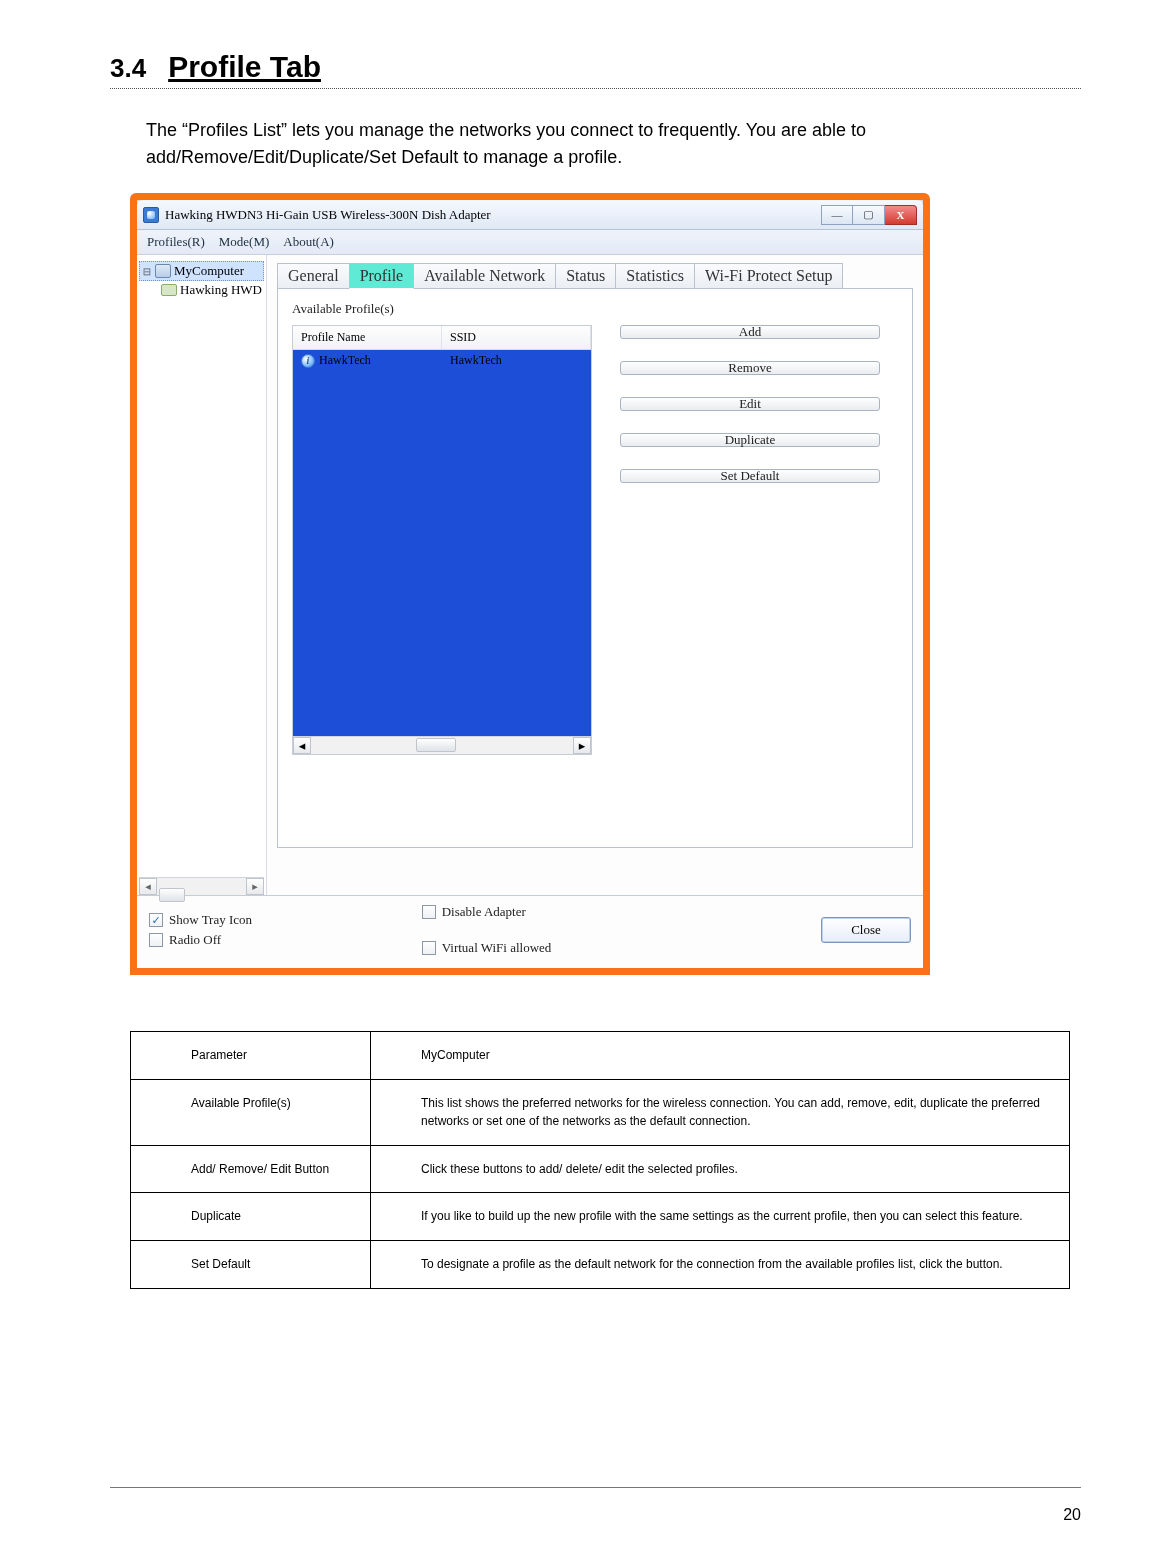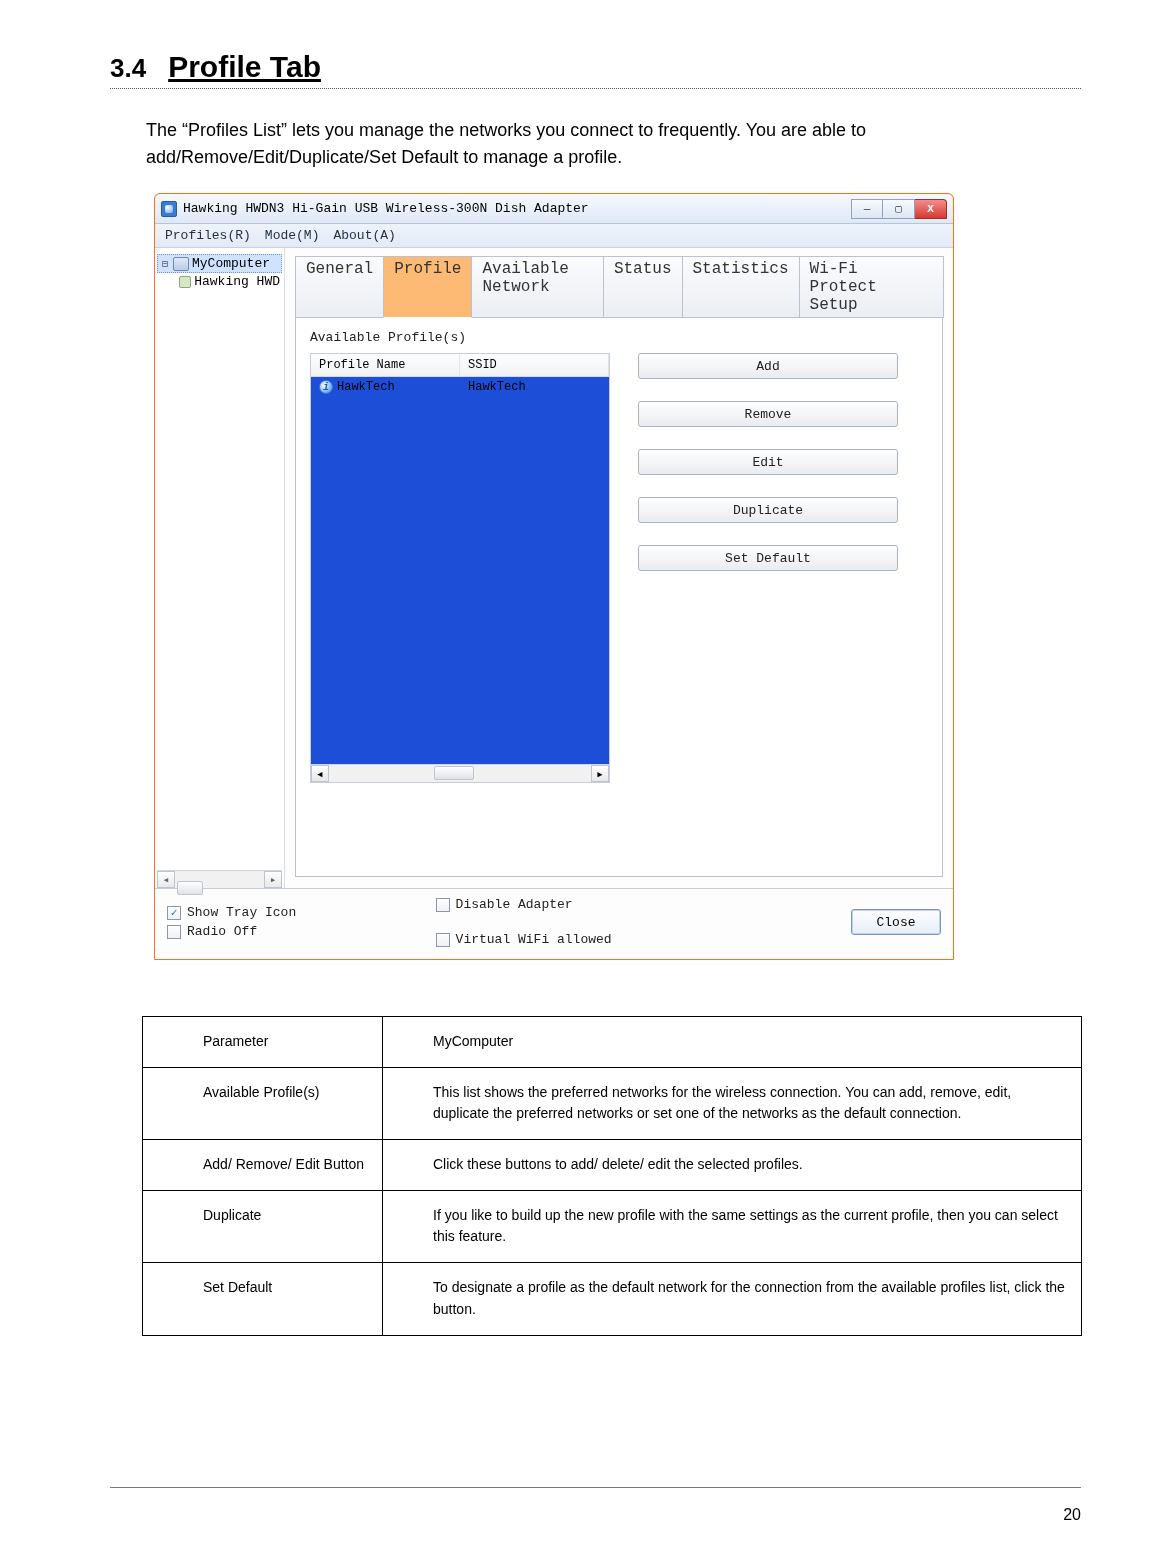--- a/index.html
+++ b/index.html
@@ -36,27 +36,27 @@
   .intro {
     font-size: 18px;
     line-height: 1.5;
     margin-left: 36px;
     margin-right: 30px;
     margin-bottom: 22px;
   }
 
   
   .win7-window {
-    margin-left: 44px;
+    margin-left: 20px;
     width: 800px;
-    border: 1px solid #f97316;
+    border: 7px solid #f97316;
     border-radius: 6px 6px 0 0;
     background: #e7edf6;
     box-shadow: 0 0 0 1px #cfd9e7 inset;
-    font-family: Liberation Mono, monospace;
+    font-family: Liberation Serif, serif;
     font-size: 13px;
   }
   .titlebar {
     display: flex;
     align-items: center;
     height: 30px;
     padding: 0 6px;
     background: linear-gradient(#f5f9ff, #dfe8f5);
     border-bottom: 1px solid #b8c4d6;
     border-radius: 6px 6px 0 0;
@@ -158,21 +158,21 @@
   .tab {
     padding: 3px 10px;
     border: 1px solid #b9c2ce;
     background: linear-gradient(#fafbfd,#ebeef3);
     font-size: 16px;
     color: #333;
     margin-right: -1px;
     position: relative;
   }
   .tab.active {
-    background: #fdba74;
+    background: #5eead4;
     border-bottom: 1px solid #fff;
     z-index: 2;
   }
   .tab-body {
     border: 1px solid #b9c2ce;
     margin-top: -1px;
     background: #fff;
     padding: 12px 14px 18px 14px;
     height: 560px;
     position: relative;
@@ -210,21 +210,21 @@
     display:flex;align-items:center;justify-content:center;
     font-size:10px; font-weight:bold; font-style:italic; color:#245a9a;
   }
   .list-spacer { flex:1; }
   .list-hscroll {
     height: 18px; border-top:1px solid #d0d5dd;
     background:#f1f1f1; display:flex;
   }
   .btn-col { display:flex; flex-direction:column; gap:22px; width:260px; padding-top:0; }
   .wbtn {
-    height: 26px;
+    height: 14px;
     border: 1px solid #a9b3c0;
     background: linear-gradient(#fefefe,#e9ecf0);
     border-radius: 3px;
     font-size: 13px;
     display:flex; align-items:center; justify-content:center;
     color:#222;
   }
 
   .win-footer {
     border-top: 1px solid #c5cdd8;
@@ -248,24 +248,24 @@
     background: linear-gradient(#fefeff,#e7eef8);
     border-radius: 3px;
     display:flex; align-items:center; justify-content:center;
     font-size:13px;
     box-shadow: 0 0 0 1px #bcd3f2 inset;
   }
 
   
   .desc-table {
     margin-top: 56px;
-    margin-left: 32px;
+    margin-left: 20px;
     width: 940px;
     border-collapse: collapse;
-    font-size: 14px;
+    font-size: 12px;
   }
   .desc-table td {
     border: 1px solid #000;
     vertical-align: top;
     padding: 14px 14px 14px 50px;
     line-height: 1.55;
   }
   .desc-table td:first-child {
     width: 240px;
     padding-left: 60px;

